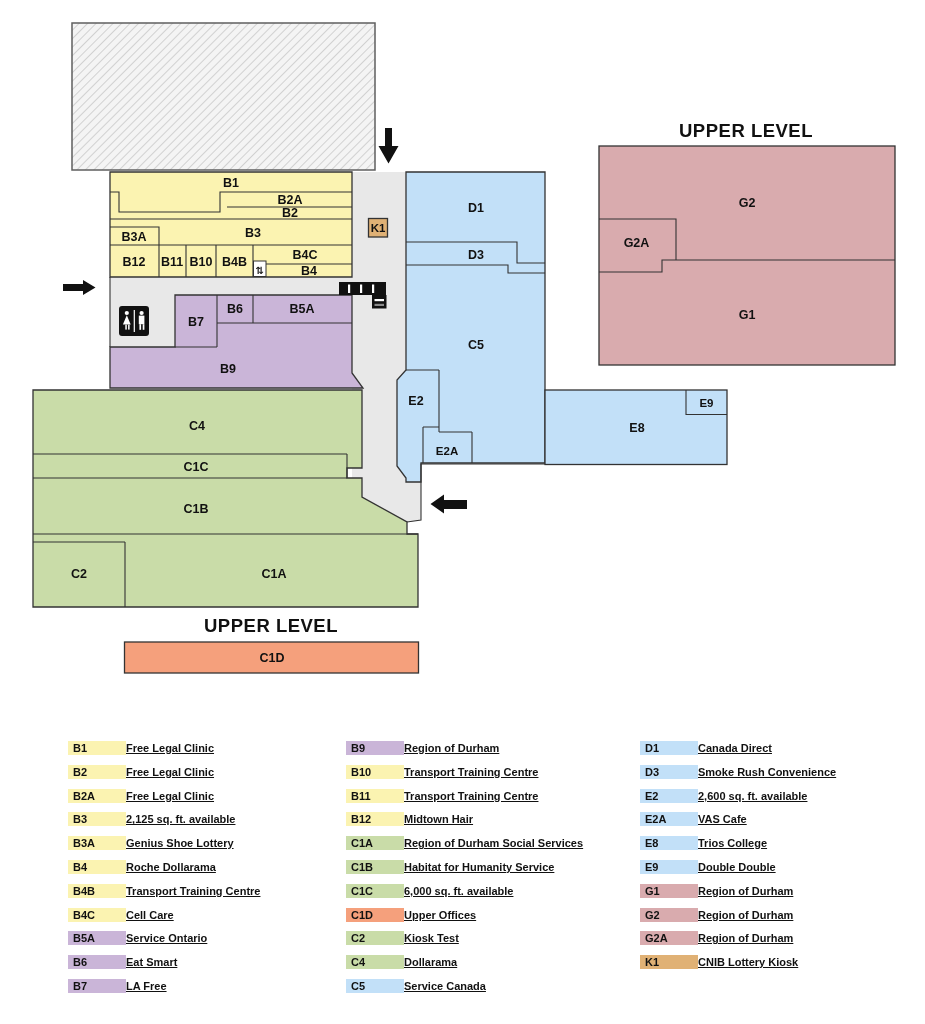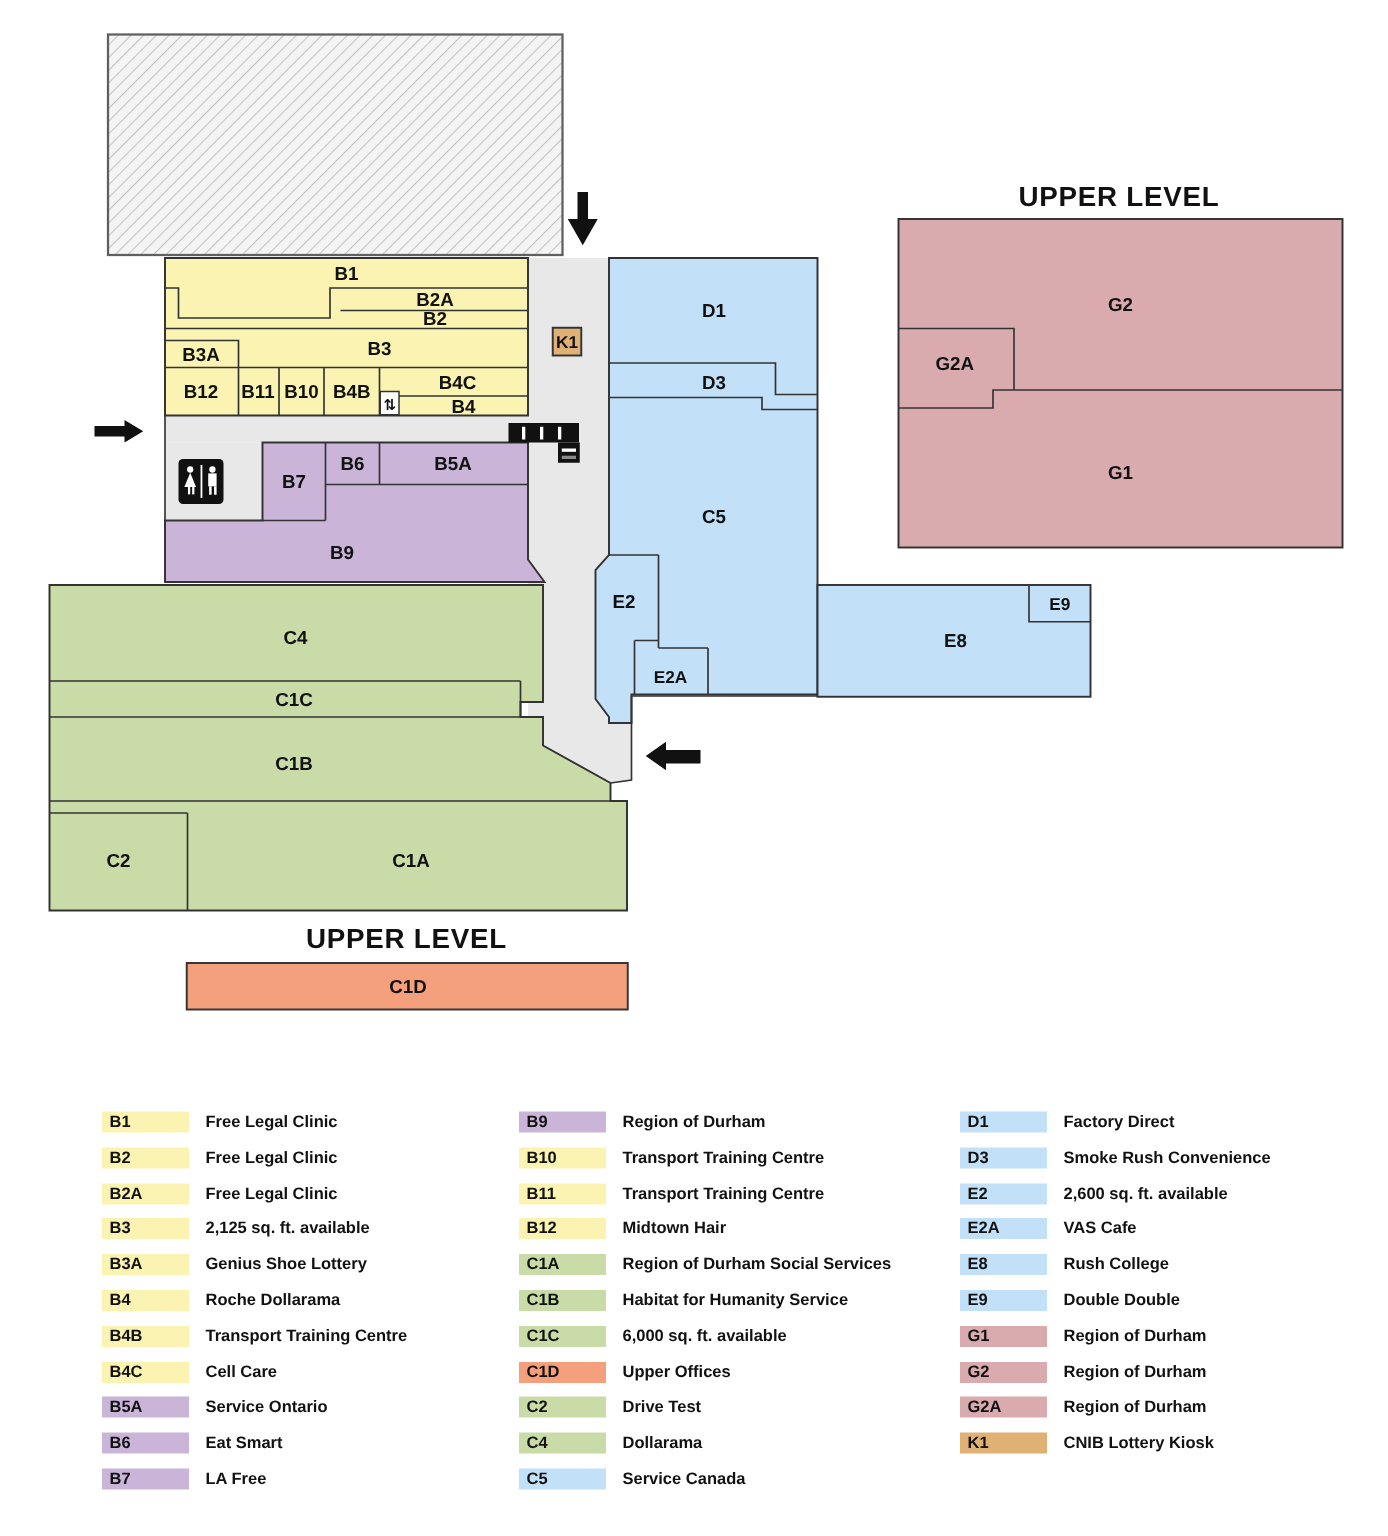--- a/index.html
+++ b/index.html
@@ -9,21 +9,21 @@
   .ul{font:bold 12.5px "Liberation Sans",sans-serif;fill:#111;text-anchor:middle;}
   .ul-s{font:bold 11.5px "Liberation Sans",sans-serif;fill:#111;text-anchor:middle;}
   .map-title{font:bold 18.5px "Liberation Sans",sans-serif;fill:#111;text-anchor:middle;letter-spacing:.5px;}
   .blk{stroke:#333;stroke-width:1.3;}
   .ln{stroke:#333;stroke-width:1.1;fill:none;}
   .leg-col{position:absolute;top:741px;}
   #leg1{left:68px;} #leg2{left:346px;} #leg3{left:640px;}
   .leg-row{display:flex;align-items:center;height:14px;margin-bottom:9.8px;}
   .leg-swatch{width:58px;height:14px;box-sizing:border-box;padding-left:5px;
       display:flex;align-items:center;font:bold 11px "Liberation Sans",sans-serif;color:#111;}
-  .leg-name{margin-left:11px;font:bold 11px "Liberation Sans",sans-serif;color:#111;white-space:nowrap;}
+  .leg-name{font:bold 11px "Liberation Sans",sans-serif;color:#111;white-space:nowrap;text-decoration:underline;}
 </style>
 </head>
 <body>
 
 <div class="page">
 
 <svg width="925" height="710" viewBox="0 0 925 710">
   <defs>
     <pattern id="hatch" width="6" height="6" patternUnits="userSpaceOnUse" patternTransform="rotate(45)">
       <rect width="6" height="6" fill="#F4F4F4"></rect>
@@ -225,52 +225,52 @@
   <div class="leg-row">
         <div class="leg-swatch" style="background-color: rgb(201, 220, 168);">C1C</div>
         <div class="leg-name">6,000 sq. ft. available</div>
       </div>
   <div class="leg-row">
         <div class="leg-swatch" style="background-color: rgb(245, 160, 124);">C1D</div>
         <div class="leg-name">Upper Offices</div>
       </div>
   <div class="leg-row">
         <div class="leg-swatch" style="background-color: rgb(201, 220, 168);">C2</div>
-        <div class="leg-name">Drive Test</div>
+        <div class="leg-name">Kiosk Test</div>
       </div>
   <div class="leg-row">
         <div class="leg-swatch" style="background-color: rgb(201, 220, 168);">C4</div>
         <div class="leg-name">Dollarama</div>
       </div>
   <div class="leg-row">
         <div class="leg-swatch" style="background-color: rgb(194, 224, 248);">C5</div>
         <div class="leg-name">Service Canada</div>
       </div>
 </div>
 
 <div class="leg-col" id="leg3">
   <div class="leg-row">
         <div class="leg-swatch" style="background-color: rgb(194, 224, 248);">D1</div>
-        <div class="leg-name">Factory Direct</div>
+        <div class="leg-name">Canada Direct</div>
       </div>
   <div class="leg-row">
         <div class="leg-swatch" style="background-color: rgb(194, 224, 248);">D3</div>
         <div class="leg-name">Smoke Rush Convenience</div>
       </div>
   <div class="leg-row">
         <div class="leg-swatch" style="background-color: rgb(194, 224, 248);">E2</div>
         <div class="leg-name">2,600 sq. ft. available</div>
       </div>
   <div class="leg-row">
         <div class="leg-swatch" style="background-color: rgb(194, 224, 248);">E2A</div>
         <div class="leg-name">VAS Cafe</div>
       </div>
   <div class="leg-row">
         <div class="leg-swatch" style="background-color: rgb(194, 224, 248);">E8</div>
-        <div class="leg-name">Rush College</div>
+        <div class="leg-name">Trios College</div>
       </div>
   <div class="leg-row">
         <div class="leg-swatch" style="background-color: rgb(194, 224, 248);">E9</div>
         <div class="leg-name">Double Double</div>
       </div>
   <div class="leg-row">
         <div class="leg-swatch" style="background-color: rgb(217, 171, 174);">G1</div>
         <div class="leg-name">Region of Durham</div>
       </div>
   <div class="leg-row">

